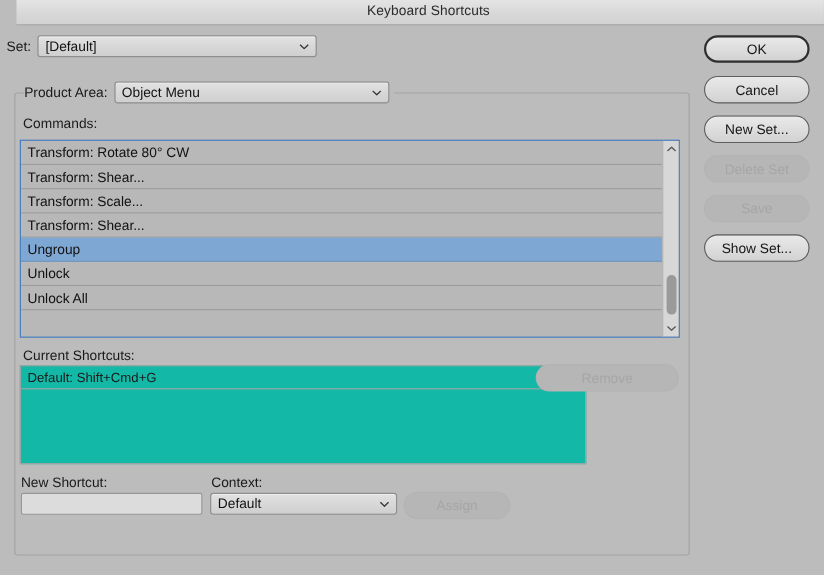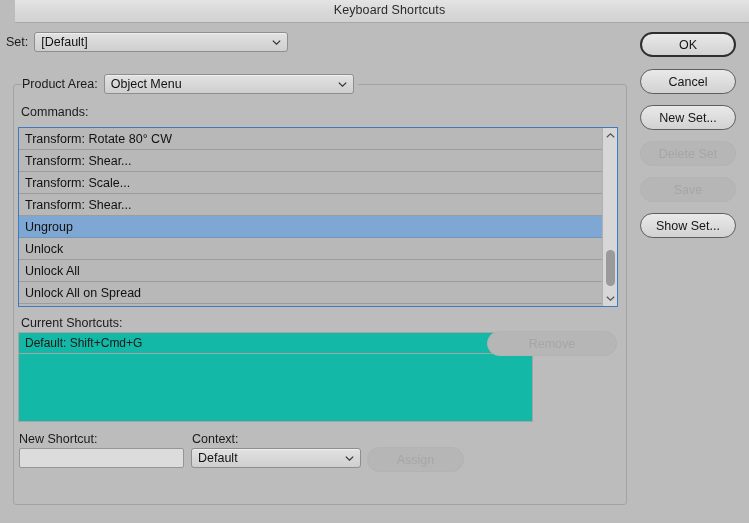--- a/index.html
+++ b/index.html
@@ -333,21 +333,20 @@
 
   <div class="commands-list">
     <div class="rows" id="commands-rows">
         <div class="row">Transform: Rotate 80° CW</div>
         <div class="row">Transform: Shear...</div>
         <div class="row">Transform: Scale...</div>
         <div class="row">Transform: Shear...</div>
         <div class="row selected">Ungroup</div>
         <div class="row">Unlock</div>
         <div class="row">Unlock All</div>
-        <div class="row">Unlock All on Spread</div>
       </div>
     <div class="scrollbar">
       <div class="sb-arrow up">
         <svg viewBox="0 0 9 5" width="9" height="5">
             <path d="M0.8 4.2 L4.5 0.8 L8.2 4.2" fill="none" stroke="#555" stroke-width="1.2"></path>
           </svg>
       </div>
       <div class="sb-thumb"></div>
       <div class="sb-arrow down">
         <svg viewBox="0 0 9 5" width="9" height="5">

